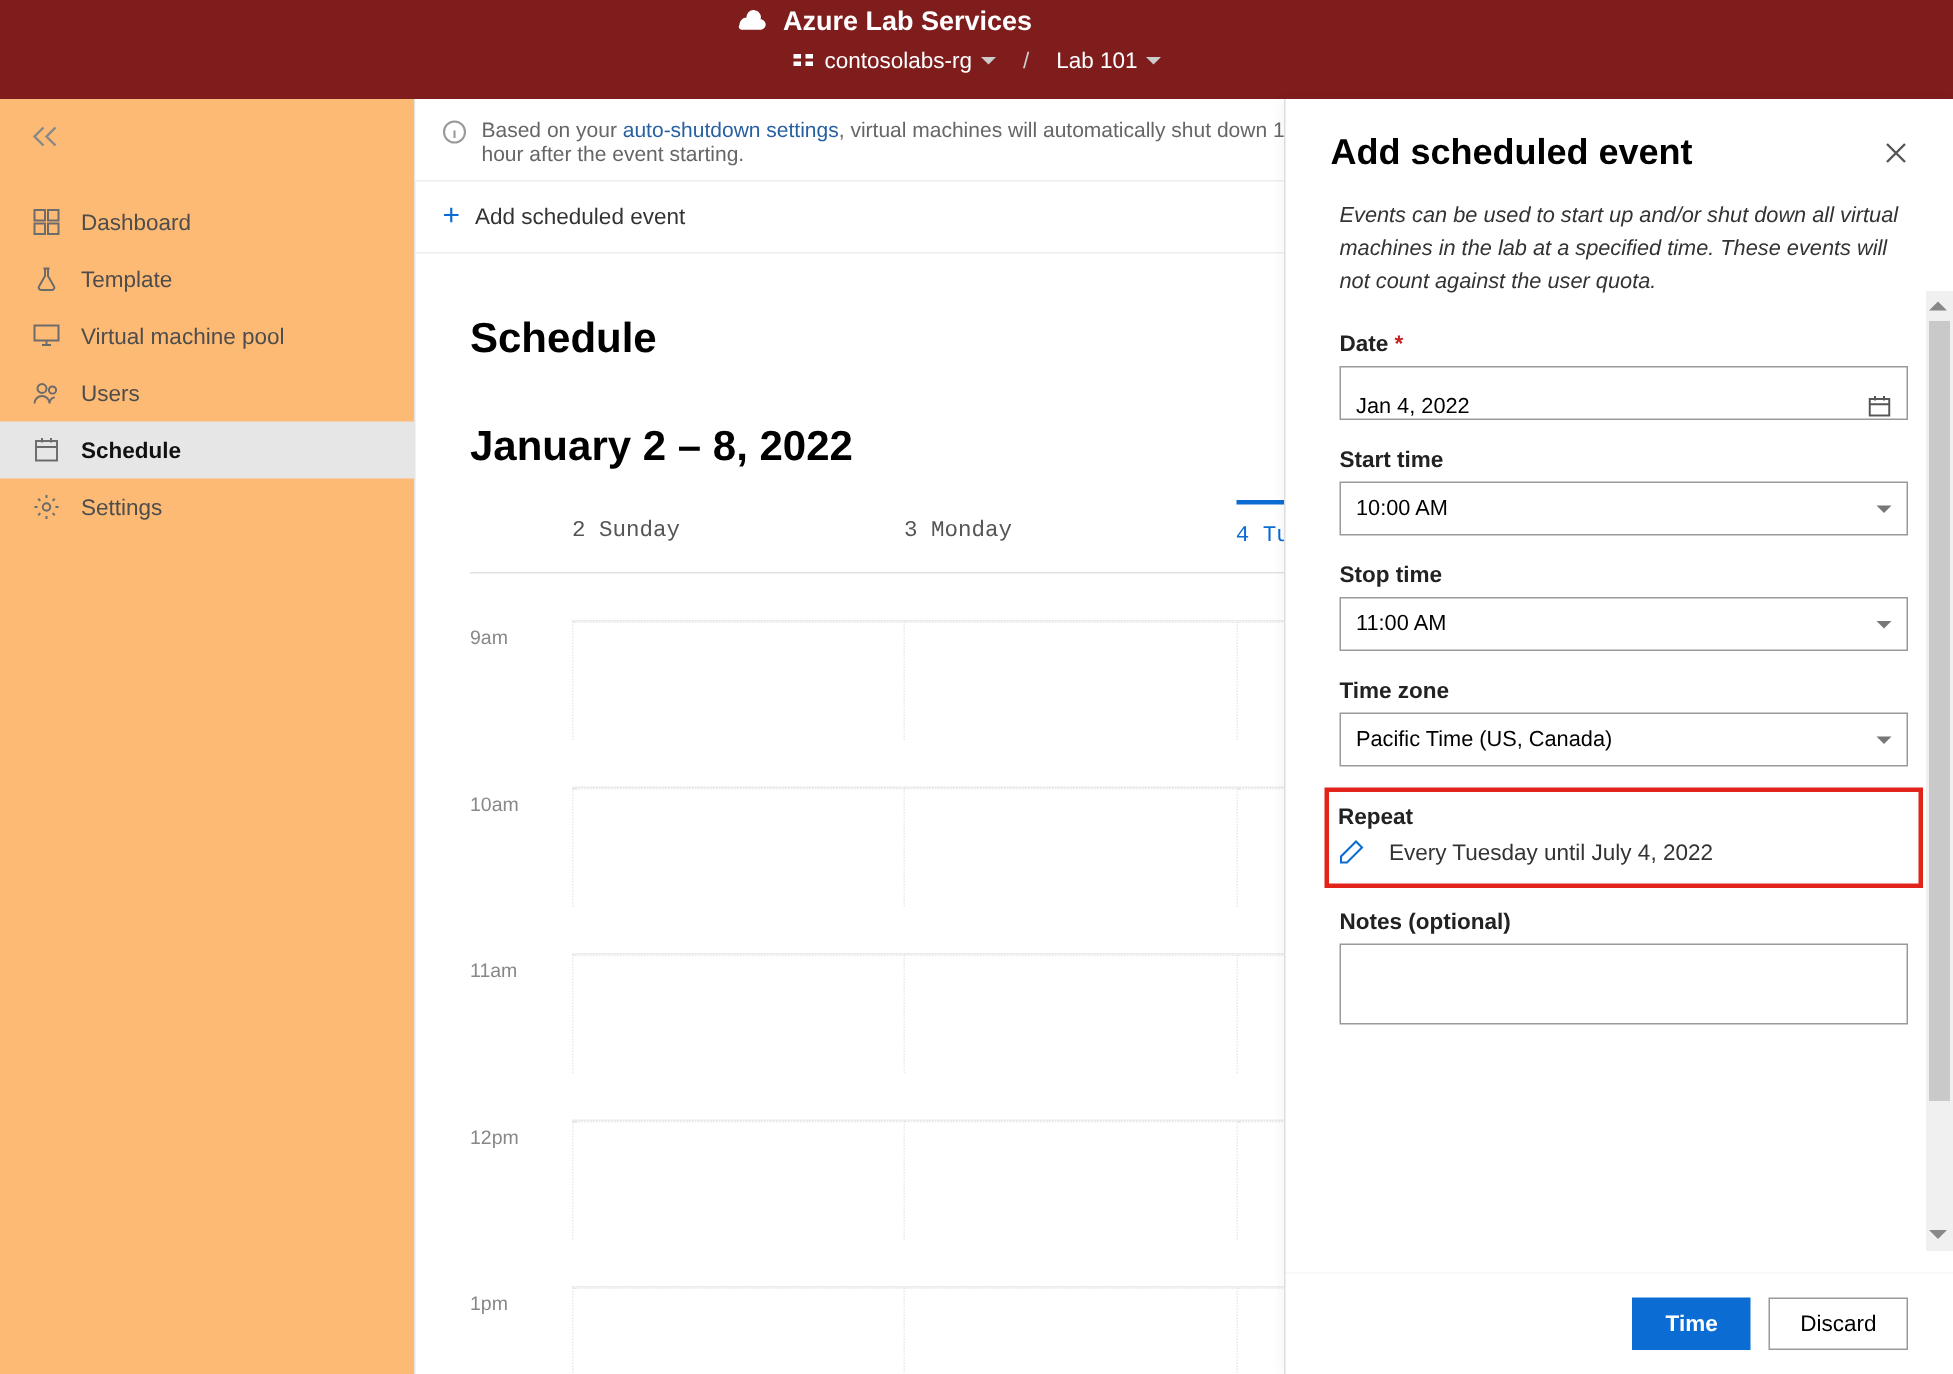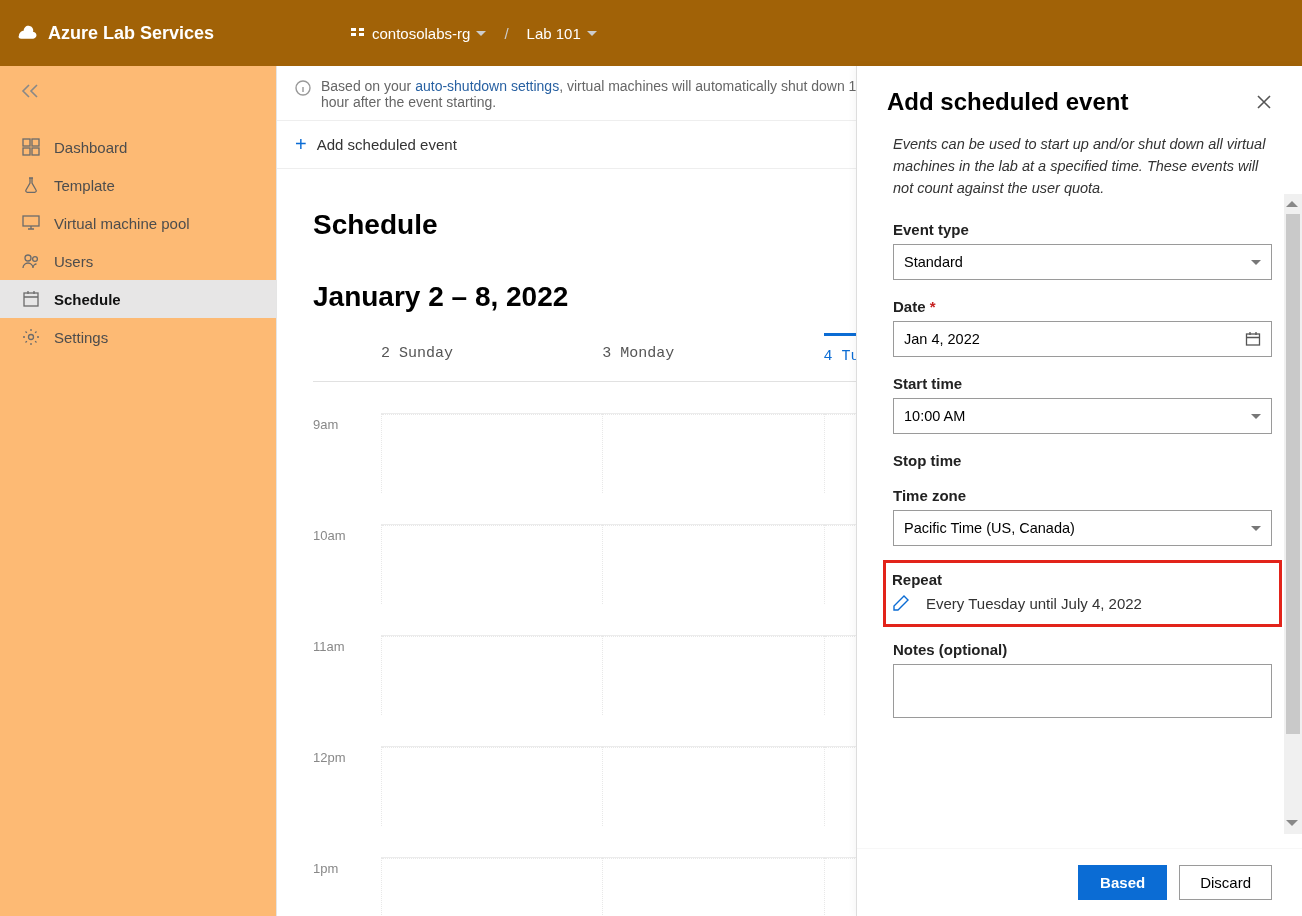--- a/index.html
+++ b/index.html
@@ -1,19 +1,19 @@
 <!DOCTYPE html>
 <html><head>
 <meta charset="utf-8">
 <style>
 * { box-sizing: border-box; margin: 0; padding: 0; font-family: "Segoe UI", -apple-system, BlinkMacSystemFont, sans-serif; }
 body { width: 1302px; height: 916px; overflow: hidden; background: #fff; position: relative; }
 
 
-.header { height: 66px; background: #a16207; display: flex; align-items: center; color: #fff; padding: 0 12px; }
+.header { height: 66px; background: #7f1d1d; display: flex; align-items: center; color: #fff; padding: 0 12px; flex-direction: column; }
 .logo-area { display: flex; align-items: center; gap: 8px; width: 330px; }
 .azure-logo { width: 28px; height: 28px; }
 .app-title { font-size: 18px; font-weight: 600; }
 .breadcrumb-area { display: flex; align-items: center; gap: 10px; font-size: 15px; }
 .breadcrumb-item { display: flex; align-items: center; gap: 6px; padding: 4px 8px; cursor: pointer; }
 .chevron-down { width: 0; height: 0; border-left: 5px solid transparent; border-right: 5px solid transparent; border-top: 5px solid #ccc; display: inline-block; }
 .crumb-sep { color: #ccc; }
 .header-right { margin-left: auto; display: flex; align-items: center; gap: 26px; }
 .header-icon { width: 18px; height: 18px; cursor: pointer; fill: #fff; }
 .account { display: flex; align-items: center; gap: 6px; font-size: 15px; cursor: pointer; }
@@ -52,21 +52,21 @@
 .panel { position:absolute; top:66px; right:0; bottom:0; width:446px; background:#fff; border-left:1px solid #ddd; display:flex; flex-direction:column; box-shadow:-2px 0 8px rgba(0,0,0,0.04); }
 .panel-header { display:flex; align-items:center; justify-content:space-between; padding:22px 30px 14px 30px; }
 .panel-title { font-size:24px; font-weight:600; }
 .close-x { width:16px; height:16px; cursor:pointer; stroke:#555; stroke-width:1.6; }
 .panel-body { padding: 4px 30px 0 30px; overflow:auto; flex:1; border-left:6px solid transparent; }
 .panel-desc { font-size:14.5px; color:#333; line-height:1.5; margin-bottom:22px;font-style:italic; }
 .form-group { margin-bottom:18px; }
 .form-label { font-size:15px; font-weight:600; color:#222; margin-bottom:6px; display:block; }
 .req { color:#c62222; }
 .select, .textinput { width:100%; height:36px; border:1px solid #9a9a9a; padding:0 10px; font-size:14.5px; background:#fff; display:flex; align-items:center; justify-content:space-between; cursor:pointer; }
-.textinput { justify-content: space-between; }
+.textinput { justify-content: space-between; align-items: flex-end; }
 .cal-icon { width:16px; height:16px; stroke:#555; fill:none; stroke-width:1.3; }
 .sel-chevron { width:0; height:0; border-left:5px solid transparent; border-right:5px solid transparent; border-top:5px solid #777; }
 
 .repeat-box { border:3px solid #e2231a; padding:8px 6px 12px 6px; margin: -4px -10px 14px -10px; }
 .repeat-line { display:flex; align-items:center; gap:16px; margin-top:6px; font-size:15px; color:#333; }
 .pencil-icon { width:18px; height:18px; stroke:#0b6cd4; fill:none; stroke-width:1.4; cursor:pointer; }
 
 textarea.notes { width:100%; min-height:54px; border:1px solid #9a9a9a; resize:none; }
 
 .panel-footer { padding:16px 30px; display:flex; gap:12px; justify-content:flex-end; border-top:1px solid rgba(0,0,0,0.03); }
@@ -300,27 +300,20 @@
   <div class="panel-header">
     <div class="panel-title">Add scheduled event</div>
     <svg class="close-x" viewBox="0 0 16 16">
         <path d="M2 2l12 12M14 2L2 14"></path>
       </svg>
   </div>
 
   <div class="panel-body">
     <p class="panel-desc">Events can be used to start up and/or shut down all virtual machines in the lab at a specified time. These events will not count against the user quota.</p>
 
-    <div class="form-group">
-      <label class="form-label">Event type</label>
-      <div class="select">
-        <span>Standard</span>
-        <span class="sel-chevron"></span>
-      </div>
-    </div>
 
     <div class="form-group">
       <label class="form-label"><span>Date</span> <span class="req">*</span></label>
       <div class="textinput">
         <span>Jan 4, 2022</span>
         <svg class="cal-icon" viewBox="0 0 16 16">
             <rect x="1.5" y="3" width="13" height="11"></rect>
             <path d="M1.5 6.5h13M5 1v3M11 1v3"></path>
           </svg>
       </div>
@@ -329,20 +322,24 @@
     <div class="form-group">
       <label class="form-label">Start time</label>
       <div class="select">
         <span>10:00 AM</span>
         <span class="sel-chevron"></span>
       </div>
     </div>
 
     <div class="form-group">
       <label class="form-label">Stop time</label>
+      <div class="select">
+        <span>11:00 AM</span>
+        <span class="sel-chevron"></span>
+      </div>
     </div>
 
     <div class="form-group">
       <label class="form-label">Time zone</label>
       <div class="select">
         <span>Pacific Time (US, Canada)</span>
         <span class="sel-chevron"></span>
       </div>
     </div>
 
@@ -356,16 +353,16 @@
       </div>
     </div>
 
     <div class="form-group">
       <label class="form-label">Notes (optional)</label>
       <textarea class="notes" value="" style=""></textarea>
     </div>
   </div>
 
   <div class="panel-footer">
-    <button class="btn-primary">Based</button>
+    <button class="btn-primary">Time</button>
     <button class="btn-secondary">Discard</button>
   </div>
 </div>
 
 </body></html>

